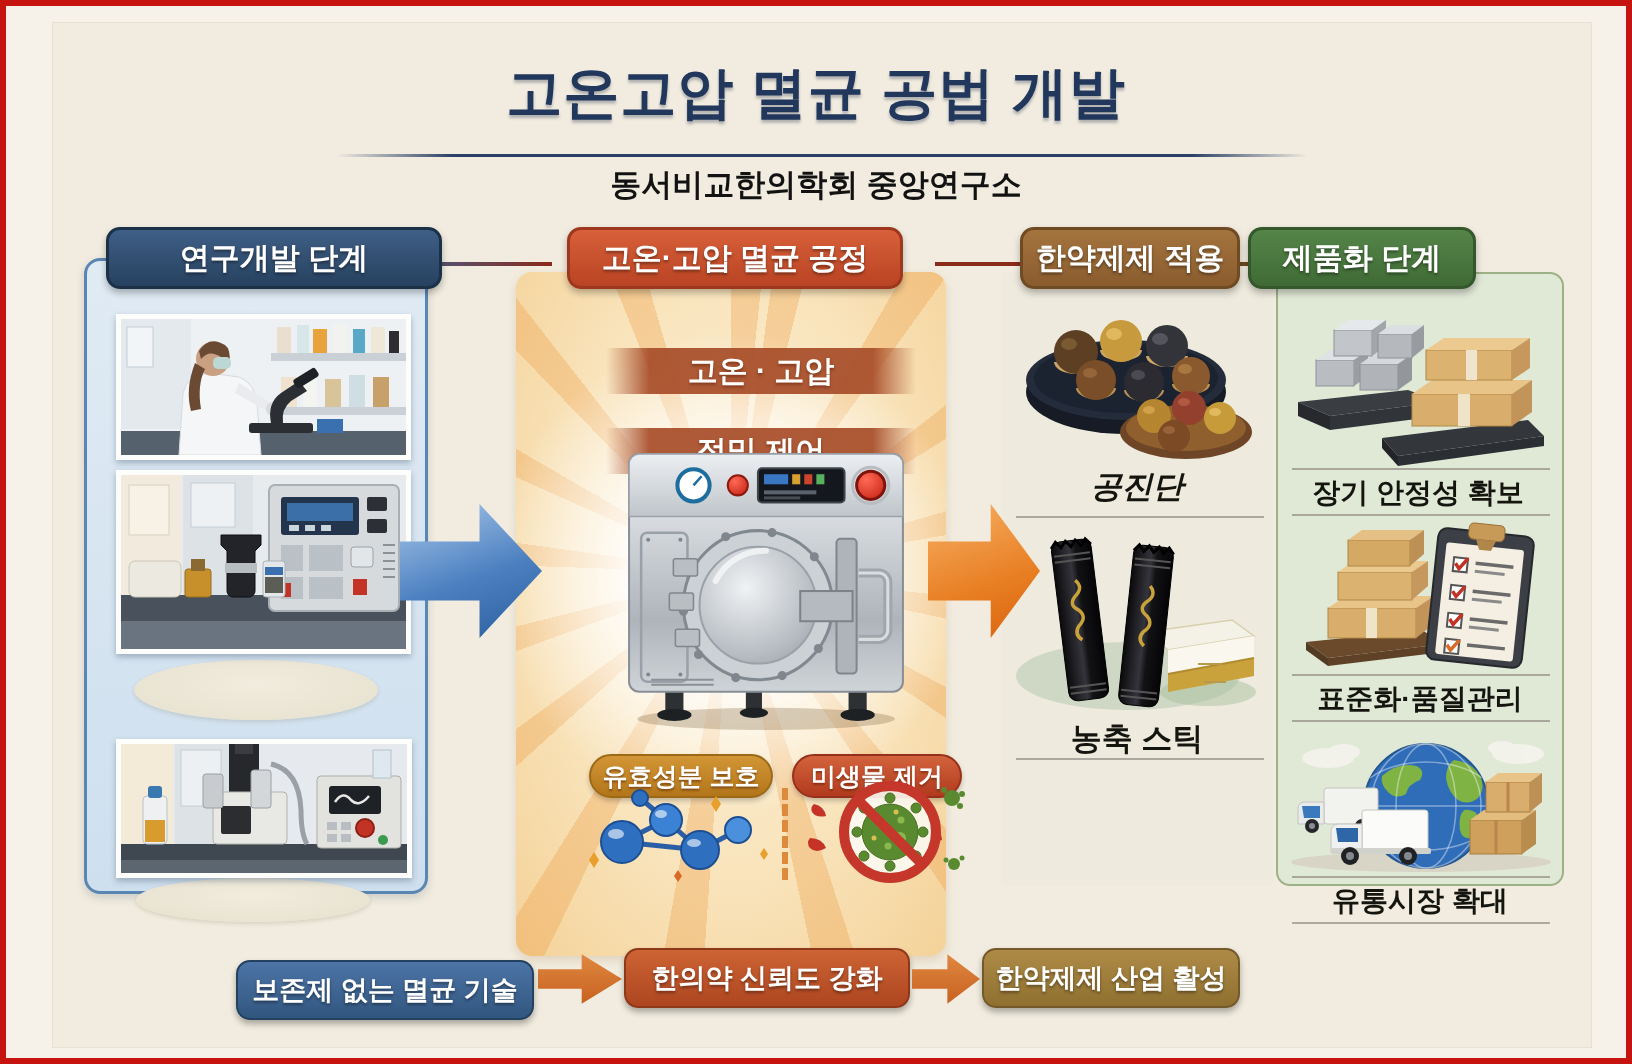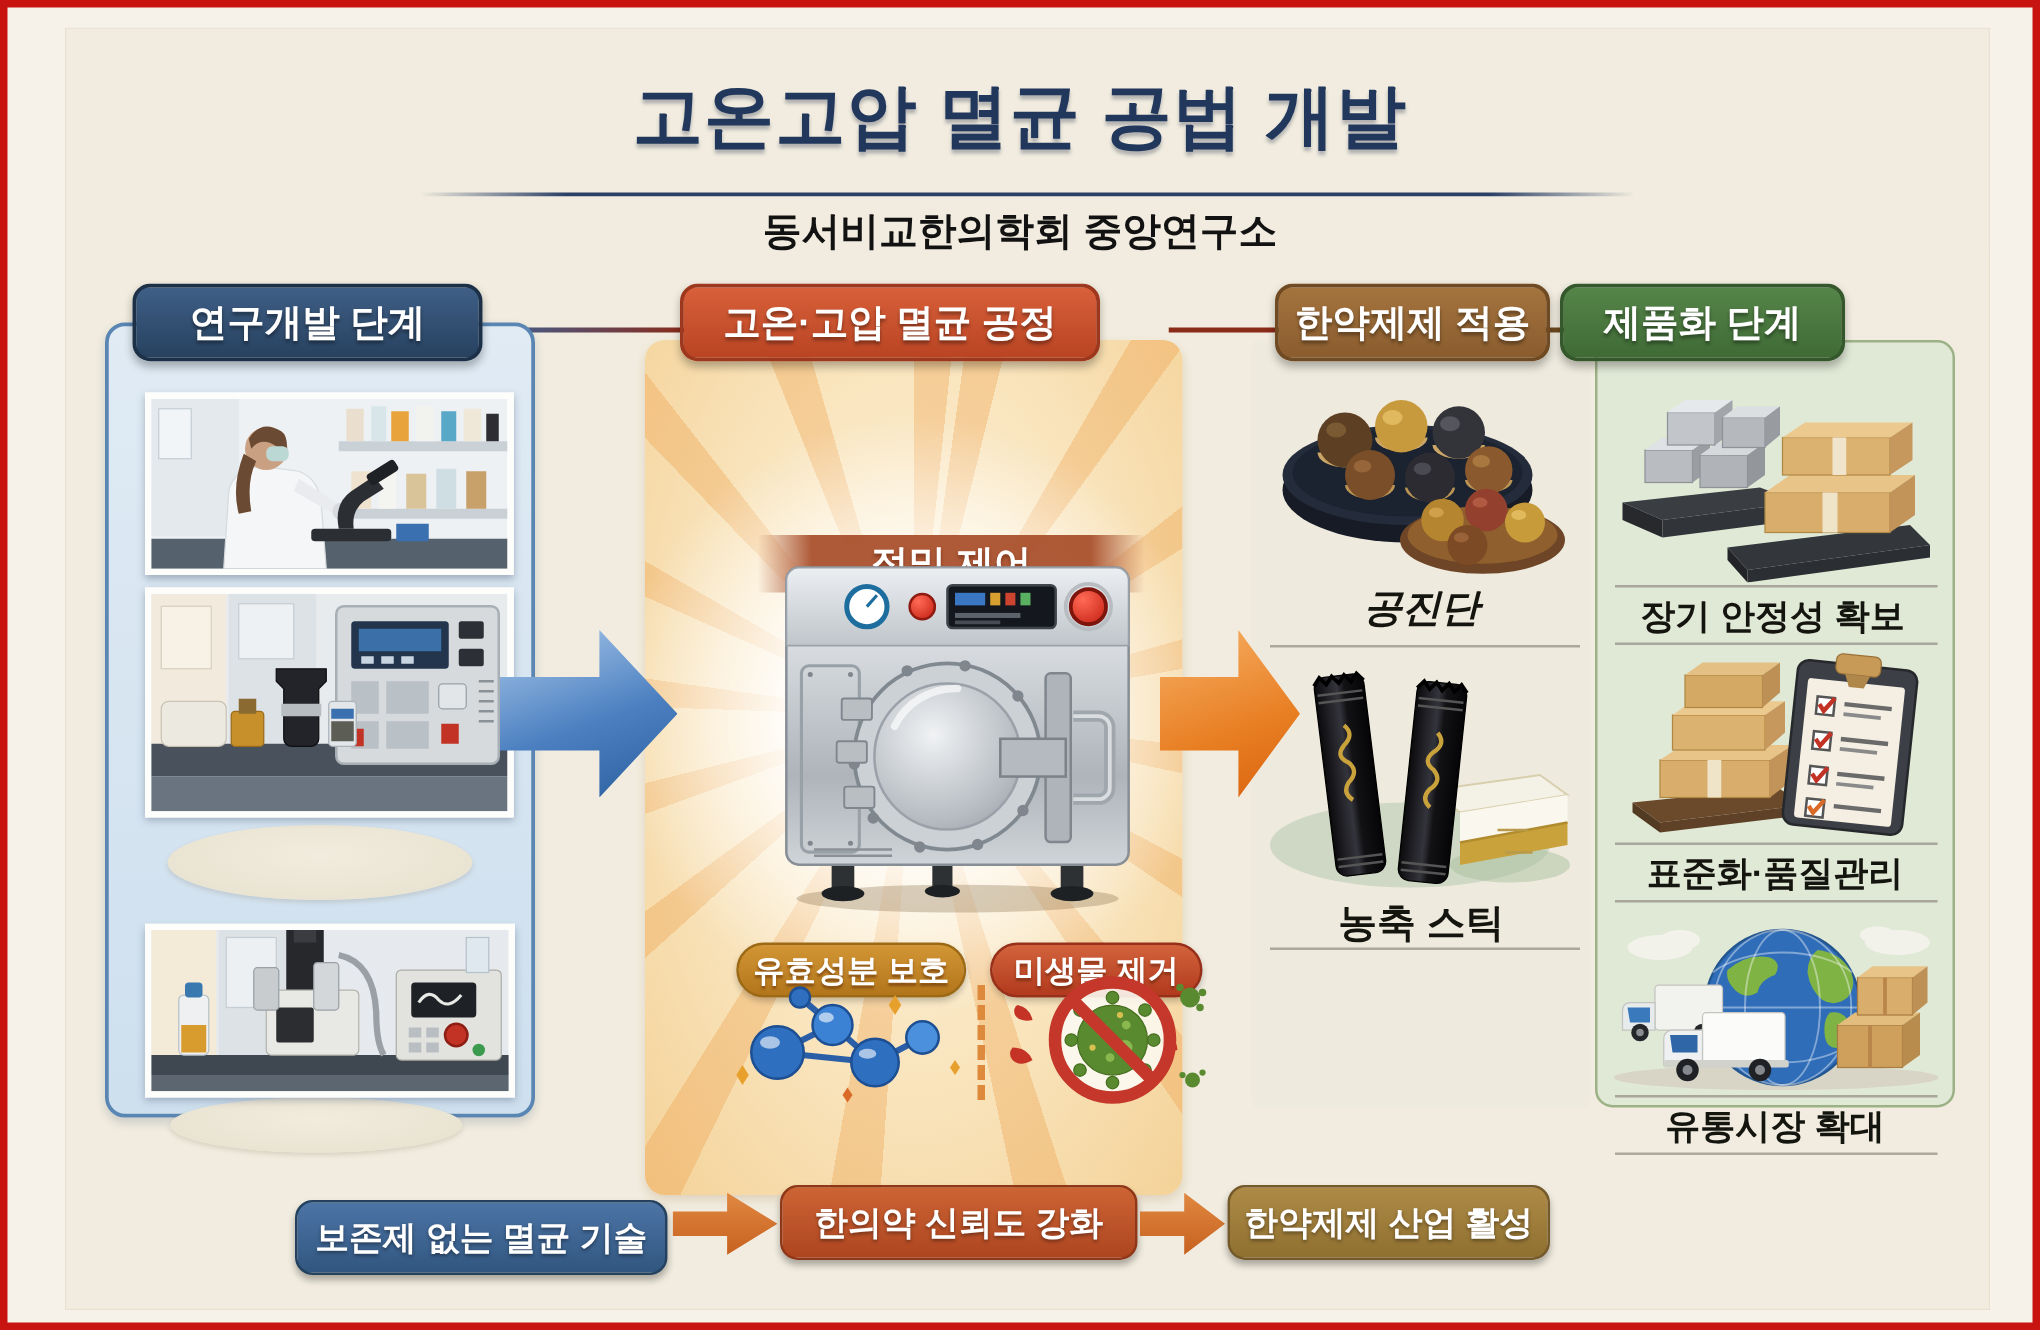--- a/index.html
+++ b/index.html
@@ -17,22 +17,22 @@
     color:#21375c;letter-spacing:1px;text-shadow:0 3px 3px rgba(25,35,65,.30);}
   .title-divider{left:330px;top:148px;width:972px;height:3px;
     background:linear-gradient(90deg,rgba(40,60,100,0),#2b4066 12%,#2b4066 88%,rgba(40,60,100,0));}
   .subtitle{left:0;top:158px;width:100%;text-align:center;font-size:31px;font-weight:700;color:#121212;}
   
   .conn{height:4px;top:256px;}
   
   .hdr{top:221px;height:62px;border-radius:14px;display:flex;align-items:center;justify-content:center;
     color:#fff;font-weight:800;font-size:30px;border:3px solid;box-shadow:0 4px 7px rgba(0,0,0,.28);
     text-shadow:0 2px 3px rgba(0,0,0,.40);white-space:nowrap;}
-  .hdr-research{left:100px;width:280px;background:linear-gradient(180deg,#3f5f86,#27415f);border-color:#1c3048;}
-  .hdr-process{left:538px;width:336px;background:linear-gradient(180deg,#d8603a,#b94423);border-color:#9d371d;}
+  .hdr-research{left:100px;width:336px;background:linear-gradient(180deg,#3f5f86,#27415f);border-color:#1c3048;}
+  .hdr-process{left:561px;width:336px;background:linear-gradient(180deg,#d8603a,#b94423);border-color:#9d371d;}
   .hdr-application{left:1014px;width:220px;background:linear-gradient(180deg,#a4743e,#8a5c2e);border-color:#6f4a22;}
   .hdr-production{left:1242px;width:228px;background:linear-gradient(180deg,#558549,#3f6a35);border-color:#34572b;}
   
   .panel{border-radius:16px;}
   .panel-research{left:78px;top:252px;width:344px;height:636px;background:linear-gradient(180deg,#e0ebf4,#cedfee);
     border:3px solid #5a86b4;box-shadow:0 4px 8px rgba(60,80,110,.20);}
   .panel-process{left:510px;top:266px;width:430px;height:684px;
     background:radial-gradient(ellipse at 50% 44%,#fdf4de 0%,#f9e4bc 55%,#f4d298 100%);
     box-shadow:0 4px 8px rgba(150,100,40,.18);}
   .panel-process .rays{position:absolute;inset:0;border-radius:inherit;
@@ -220,20 +220,23 @@
           <rect x="220" y="90" width="10" height="8"></rect>
         </g>
       <circle cx="262" cy="96" r="5" fill="#3a9a4e"></circle>
       <rect x="252" y="6" width="18" height="28" fill="#dfe8ee" stroke="#b4c2cc"></rect>
     </svg>
   </div>
 
   <div class="abs big-arrow big-arrow-blue"></div>
   <div class="abs big-arrow big-arrow-orange"></div>
 
+  <div class="abs band" style="top:342px;">
+      <span>고온 · 고압</span>
+    </div>
   <div class="abs band" style="top:422px;text-align:center;">
       <span>정밀 제어</span>
     </div>
 
   <div class="abs" style="left:588px;top:434px;width:344px;height:292px;">
     <svg width="344" height="292" viewBox="0 0 340 290">
       <defs>
         <linearGradient id="mSteel" x1="0" y1="0" x2="0" y2="1">
           <stop offset="0" stop-color="#f2f4f6"></stop>
             <stop offset="0.45" stop-color="#c6cbd0"></stop>

